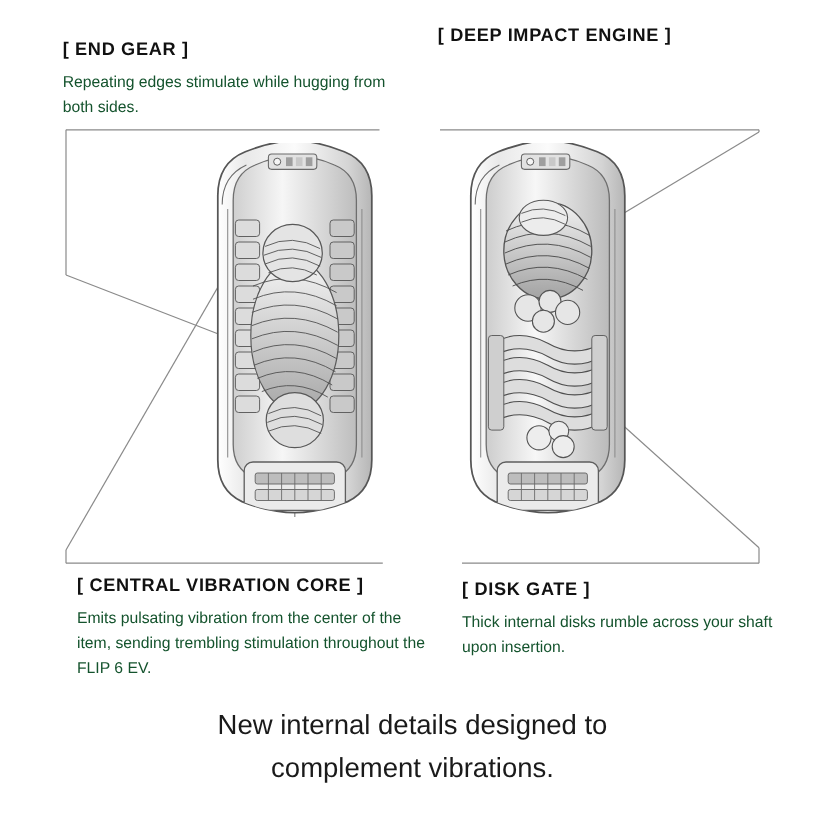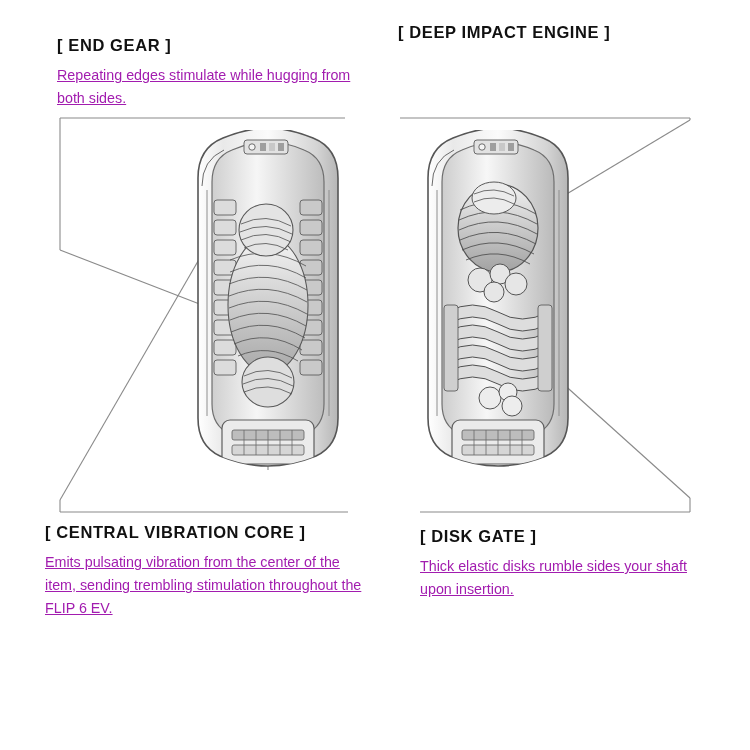--- a/index.html
+++ b/index.html
@@ -40,28 +40,27 @@
     font-size: 16.5px;
     font-weight: bold;
     letter-spacing: 0.6px;
     color: #111;
     margin: 0 0 9px 0;
     white-space: nowrap;
   }
   .callout .body {
     font-size: 14.3px;
     line-height: 1.62;
-    color: #a21caf;
+    color: #14532d;
     margin: 0;
-    text-decoration: underline;
   }
 
   #callout-end-gear      { left: 57px;  top: 36px; }
   #callout-deep-impact   { left: 398px; top: 23px; }
-  #callout-central-core  { left: 45px;  top: 523px; width: 318px; }
+  #callout-central-core  { left: 70px;  top: 523px; width: 318px; }
   #callout-disk-gate     { left: 420px; top: 527px; width: 300px; }
 
   
   .device {
     position: absolute;
     width: 180px;
     height: 350px;
   }
   #device-left  { left: 178px; top: 130px; }
   #device-right { left: 408px; top: 130px; }
@@ -327,17 +326,21 @@
     <p class="title">[ DEEP IMPACT ENGINE ]</p>
   </div>
 
   <div class="callout" id="callout-central-core">
     <p class="title">[ CENTRAL VIBRATION CORE ]</p>
     <p class="body">Emits pulsating vibration from the center of the item, sending trembling stimulation throughout the FLIP 6 EV.</p>
   </div>
 
   <div class="callout" id="callout-disk-gate">
     <p class="title">[ DISK GATE ]</p>
-    <p class="body">Thick elastic disks rumble sides your shaft upon insertion.</p>
-  </div>
-
+    <p class="body">Thick internal disks rumble across your shaft upon insertion.</p>
+  </div>
+
+  <div id="footer">
+    <div class="line">New internal details designed to</div>
+    <div class="line">complement vibrations.</div>
+  </div>
 
 </div>
 
 </body></html>

